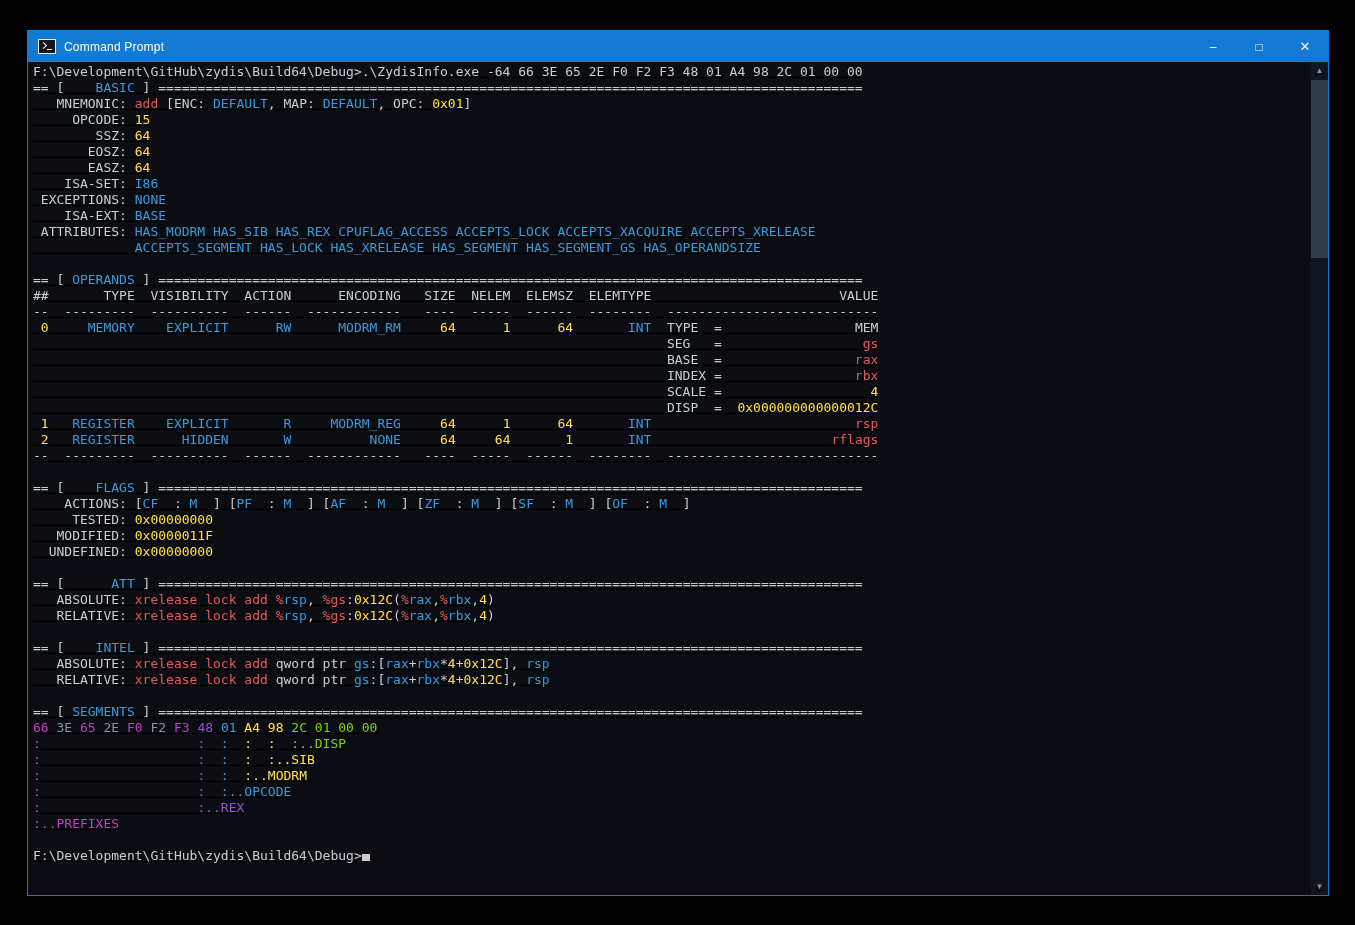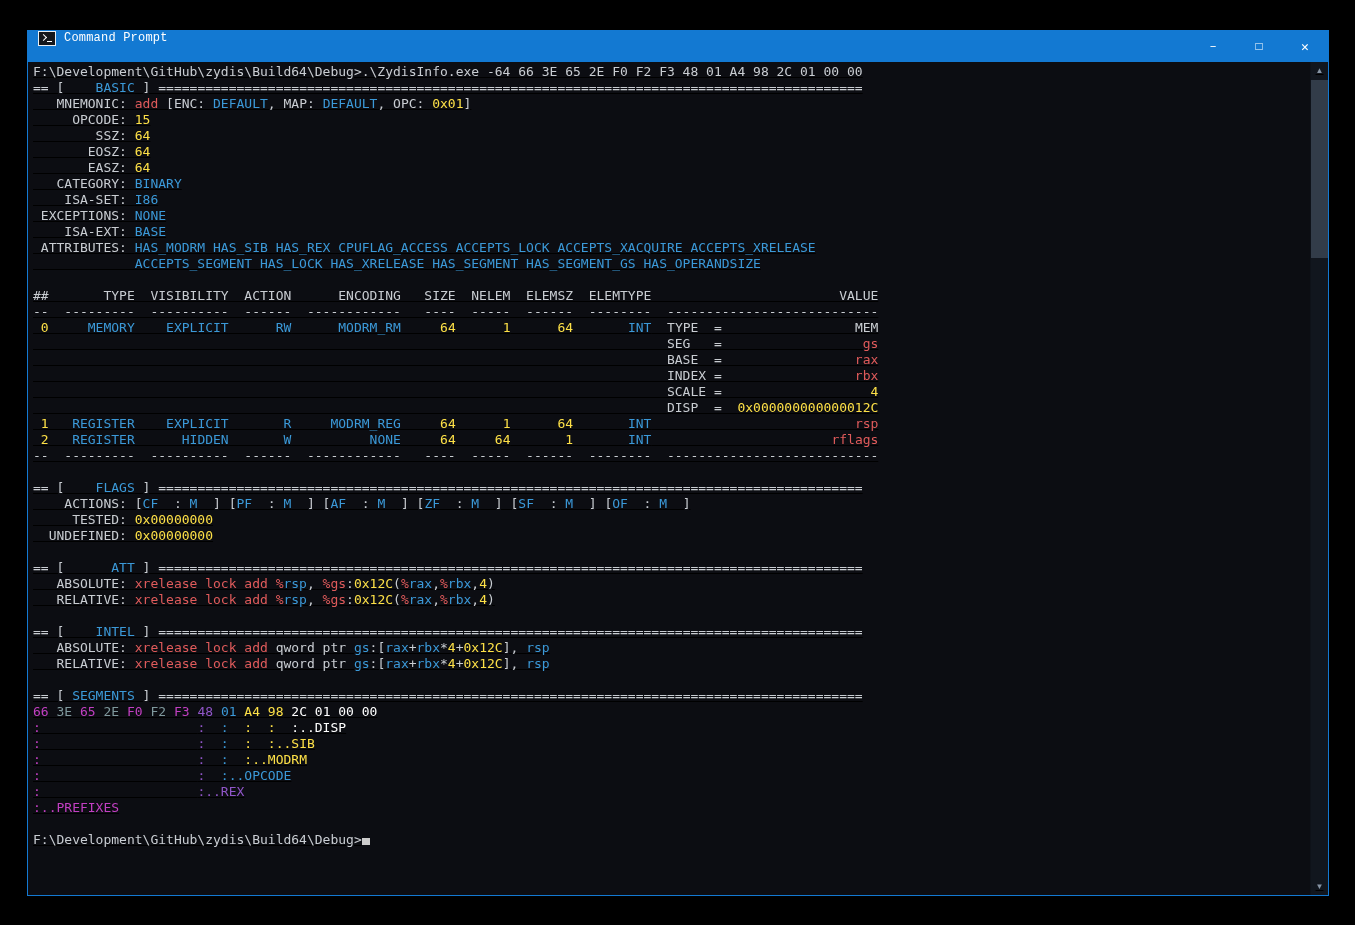--- a/index.html
+++ b/index.html
@@ -1,39 +1,39 @@
 <!DOCTYPE html>
 <html><head>
 <meta charset="utf-8">
 <style>
   html,body{margin:0;padding:0;}
   body{width:1355px;height:925px;background:#000;position:relative;font-family:"Liberation Sans",sans-serif;overflow:hidden;}
   .window{position:absolute;left:27px;top:30px;width:1302px;height:866px;background:#0c0d12;border:1px solid #1379d2;box-sizing:border-box;display:flex;flex-direction:column;}
-  .titlebar{flex:0 0 31px;background:#1379d2;display:flex;color:#fff;user-select:none;font-family:Liberation Mono, monospace;}
+  .titlebar{flex:0 0 31px;background:#1379d2;display:flex;align-items:center;color:#fff;user-select:none;}
   .title-icon{width:16px;height:13px;margin:0 8px 0 10px;border:1px solid #e8eef2;background:#14171c;position:relative;}
   .title-icon .chev{position:absolute;left:2px;top:3px;width:4px;height:4px;border-right:1px solid #fff;border-top:1px solid #fff;transform:rotate(45deg);}
   .title-icon .bar{position:absolute;left:8px;bottom:3px;width:5px;height:1px;background:#fff;}
   .title-text{font-size:12px;letter-spacing:.2px;}
   .controls{margin-left:auto;display:flex;height:100%;}
   .ctrl{width:46px;height:100%;display:flex;align-items:center;justify-content:center;font-size:12px;color:#fff;}
   .ctrl.close{font-size:13px;}
   .winbody{flex:1;display:flex;min-height:0;text-decoration:underline;}
   .output{flex:1;padding:2px 0 0 5px;font-family:"DejaVu Sans Mono",monospace;font-size:13px;line-height:16px;overflow:hidden;}
   .line{height:16px;white-space:pre;}
   .cursor{display:inline-block;width:8px;height:7px;background:#cccccc;vertical-align:baseline;margin-bottom:-1px;}
   .scrollbar{flex:0 0 17px;background:#11161e;display:flex;flex-direction:column;border-left:1px solid #0e1219;}
   .sb-btn{flex:0 0 17px;display:flex;align-items:center;justify-content:center;color:#8795a5;font-size:8px;}
   .sb-track{flex:1;position:relative;}
   .sb-thumb{position:absolute;left:0;top:1px;width:100%;height:178px;background:#323c49;}
 </style>
 <style>.c-w{color:#c9cdd2;}
 .c-b{color:#3b99d8;}
 .c-r{color:#e05b5b;text-align:right;}
 .c-g{color:#fde047;}
-.c-y{color:#ffffff;}
+.c-y{color:#84cc16;}
 .c-m{color:#c23fc2;}
 .c-p{color:#9055c8;}
 .c-c{color:#7f989c;}</style></head>
 <body>
 
 <div class="window">
   <div class="titlebar">
     <div class="title-icon">
       <div class="chev"></div>
       <div class="bar"></div>
@@ -47,42 +47,43 @@
   </div>
   <div class="winbody">
     <div class="output" id="console-lines">
         <div class="line"><span class="c-w">F:\Development\GitHub\zydis\Build64\Debug&gt;.\ZydisInfo.exe -64 66 3E 65 2E F0 F2 F3 48 01 A4 98 2C 01 00 00</span></div>
         <div class="line"><span class="c-w">== [</span><span class="c-b">    BASIC</span><span class="c-w"> ] ==========================================================================================</span></div>
         <div class="line"><span class="c-w">   MNEMONIC: </span><span class="c-r">add</span><span class="c-w"> [ENC: </span><span class="c-b">DEFAULT</span><span class="c-w">, MAP: </span><span class="c-b">DEFAULT</span><span class="c-w">, OPC: </span><span class="c-g">0x01</span><span class="c-w">]</span></div>
         <div class="line"><span class="c-w">     OPCODE: </span><span class="c-g">15</span></div>
         <div class="line"><span class="c-w">        SSZ: </span><span class="c-g">64</span></div>
         <div class="line"><span class="c-w">       EOSZ: </span><span class="c-g">64</span></div>
         <div class="line"><span class="c-w">       EASZ: </span><span class="c-g">64</span></div>
-        <div class="line"><span class="c-w">   CATEGORY: </span><span class="c-b">BINARY</span></div>
         <div class="line"><span class="c-w">    ISA-SET: </span><span class="c-b">I86</span></div>
         <div class="line"><span class="c-w"> EXCEPTIONS: </span><span class="c-b">NONE</span></div>
         <div class="line"><span class="c-w">    ISA-EXT: </span><span class="c-b">BASE</span></div>
         <div class="line"><span class="c-w"> ATTRIBUTES: </span><span class="c-b">HAS_MODRM HAS_SIB HAS_REX CPUFLAG_ACCESS ACCEPTS_LOCK ACCEPTS_XACQUIRE ACCEPTS_XRELEASE</span></div>
         <div class="line"><span class="c-w">             </span><span class="c-b">ACCEPTS_SEGMENT HAS_LOCK HAS_XRELEASE HAS_SEGMENT HAS_SEGMENT_GS HAS_OPERANDSIZE</span></div>
         <div class="line"></div>
+        <div class="line"><span class="c-w">== [</span><span class="c-b"> OPERANDS</span><span class="c-w"> ] ==========================================================================================</span></div>
         <div class="line"><span class="c-w">##       TYPE  VISIBILITY  ACTION      ENCODING   SIZE  NELEM  ELEMSZ  ELEMTYPE                        VALUE</span></div>
         <div class="line"><span class="c-w">--  ---------  ----------  ------  ------------   ----  -----  ------  --------  ---------------------------</span></div>
         <div class="line"><span class="c-g"> 0</span><span class="c-w">     </span><span class="c-b">MEMORY</span><span class="c-w">    </span><span class="c-b">EXPLICIT</span><span class="c-w">      </span><span class="c-b">RW</span><span class="c-w">      </span><span class="c-b">MODRM_RM</span><span class="c-w">     </span><span class="c-g">64</span><span class="c-w">      </span><span class="c-g">1</span><span class="c-w">      </span><span class="c-g">64</span><span class="c-w">       </span><span class="c-b">INT</span><span class="c-w">  TYPE  =                 MEM</span></div>
         <div class="line"><span class="c-w">                                                                                 SEG   =                  </span><span class="c-r">gs</span></div>
         <div class="line"><span class="c-w">                                                                                 BASE  =                 </span><span class="c-r">rax</span></div>
         <div class="line"><span class="c-w">                                                                                 INDEX =                 </span><span class="c-r">rbx</span></div>
         <div class="line"><span class="c-w">                                                                                 SCALE =                   </span><span class="c-g">4</span></div>
         <div class="line"><span class="c-w">                                                                                 DISP  =  </span><span class="c-g">0x000000000000012C</span></div>
         <div class="line"><span class="c-g"> 1</span><span class="c-w">   </span><span class="c-b">REGISTER</span><span class="c-w">    </span><span class="c-b">EXPLICIT</span><span class="c-w">       </span><span class="c-b">R</span><span class="c-w">     </span><span class="c-b">MODRM_REG</span><span class="c-w">     </span><span class="c-g">64</span><span class="c-w">      </span><span class="c-g">1</span><span class="c-w">      </span><span class="c-g">64</span><span class="c-w">       </span><span class="c-b">INT</span><span class="c-w">                          </span><span class="c-r">rsp</span></div>
         <div class="line"><span class="c-g"> 2</span><span class="c-w">   </span><span class="c-b">REGISTER</span><span class="c-w">      </span><span class="c-b">HIDDEN</span><span class="c-w">       </span><span class="c-b">W</span><span class="c-w">          </span><span class="c-b">NONE</span><span class="c-w">     </span><span class="c-g">64</span><span class="c-w">     </span><span class="c-g">64</span><span class="c-w">       </span><span class="c-g">1</span><span class="c-w">       </span><span class="c-b">INT</span><span class="c-w">                       </span><span class="c-r">rflags</span></div>
         <div class="line"><span class="c-w">--  ---------  ----------  ------  ------------   ----  -----  ------  --------  ---------------------------</span></div>
         <div class="line"></div>
         <div class="line"><span class="c-w">== [</span><span class="c-b">    FLAGS</span><span class="c-w"> ] ==========================================================================================</span></div>
         <div class="line"><span class="c-w">    ACTIONS: [</span><span class="c-b">CF</span><span class="c-w">  : </span><span class="c-b">M</span><span class="c-w">  ] [</span><span class="c-b">PF</span><span class="c-w">  : </span><span class="c-b">M</span><span class="c-w">  ] [</span><span class="c-b">AF</span><span class="c-w">  : </span><span class="c-b">M</span><span class="c-w">  ] [</span><span class="c-b">ZF</span><span class="c-w">  : </span><span class="c-b">M</span><span class="c-w">  ] [</span><span class="c-b">SF</span><span class="c-w">  : </span><span class="c-b">M</span><span class="c-w">  ] [</span><span class="c-b">OF</span><span class="c-w">  : </span><span class="c-b">M</span><span class="c-w">  ]</span></div>
         <div class="line"><span class="c-w">     TESTED: </span><span class="c-g">0x00000000</span></div>
+        <div class="line"><span class="c-w">   MODIFIED: </span><span class="c-g">0x0000011F</span></div>
         <div class="line"><span class="c-w">  UNDEFINED: </span><span class="c-g">0x00000000</span></div>
         <div class="line"></div>
         <div class="line"><span class="c-w">== [</span><span class="c-b">      ATT</span><span class="c-w"> ] ==========================================================================================</span></div>
         <div class="line"><span class="c-w">   ABSOLUTE: </span><span class="c-r">xrelease lock add %</span><span class="c-b">rsp</span><span class="c-w">, </span><span class="c-r">%gs</span><span class="c-w">:</span><span class="c-g">0x12C</span><span class="c-w">(</span><span class="c-r">%</span><span class="c-b">rax</span><span class="c-w">,</span><span class="c-r">%</span><span class="c-b">rbx</span><span class="c-w">,</span><span class="c-g">4</span><span class="c-w">)</span></div>
         <div class="line"><span class="c-w">   RELATIVE: </span><span class="c-r">xrelease lock add %</span><span class="c-b">rsp</span><span class="c-w">, </span><span class="c-r">%gs</span><span class="c-w">:</span><span class="c-g">0x12C</span><span class="c-w">(</span><span class="c-r">%</span><span class="c-b">rax</span><span class="c-w">,</span><span class="c-r">%</span><span class="c-b">rbx</span><span class="c-w">,</span><span class="c-g">4</span><span class="c-w">)</span></div>
         <div class="line"></div>
         <div class="line"><span class="c-w">== [</span><span class="c-b">    INTEL</span><span class="c-w"> ] ==========================================================================================</span></div>
         <div class="line"><span class="c-w">   ABSOLUTE: </span><span class="c-r">xrelease lock add </span><span class="c-w">qword ptr </span><span class="c-b">gs</span><span class="c-w">:[</span><span class="c-b">rax</span><span class="c-w">+</span><span class="c-b">rbx</span><span class="c-w">*</span><span class="c-g">4</span><span class="c-w">+</span><span class="c-g">0x12C</span><span class="c-w">], </span><span class="c-b">rsp</span></div>
         <div class="line"><span class="c-w">   RELATIVE: </span><span class="c-r">xrelease lock add </span><span class="c-w">qword ptr </span><span class="c-b">gs</span><span class="c-w">:[</span><span class="c-b">rax</span><span class="c-w">+</span><span class="c-b">rbx</span><span class="c-w">*</span><span class="c-g">4</span><span class="c-w">+</span><span class="c-g">0x12C</span><span class="c-w">], </span><span class="c-b">rsp</span></div>
         <div class="line"></div>

